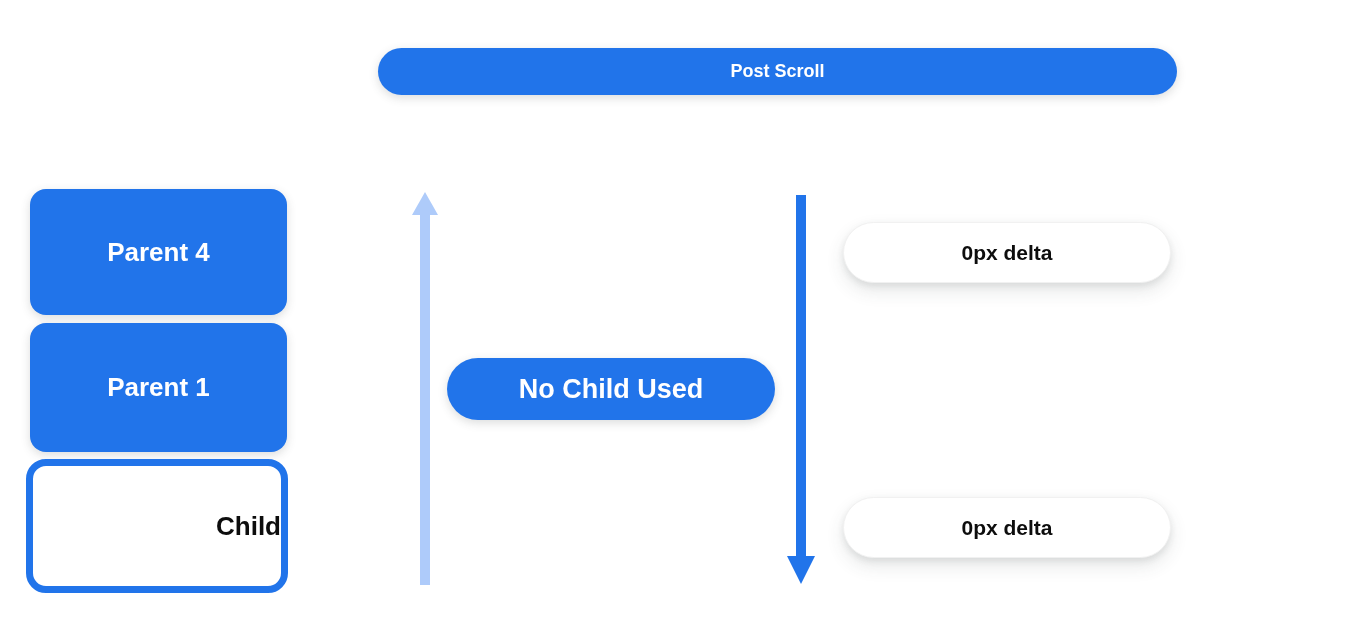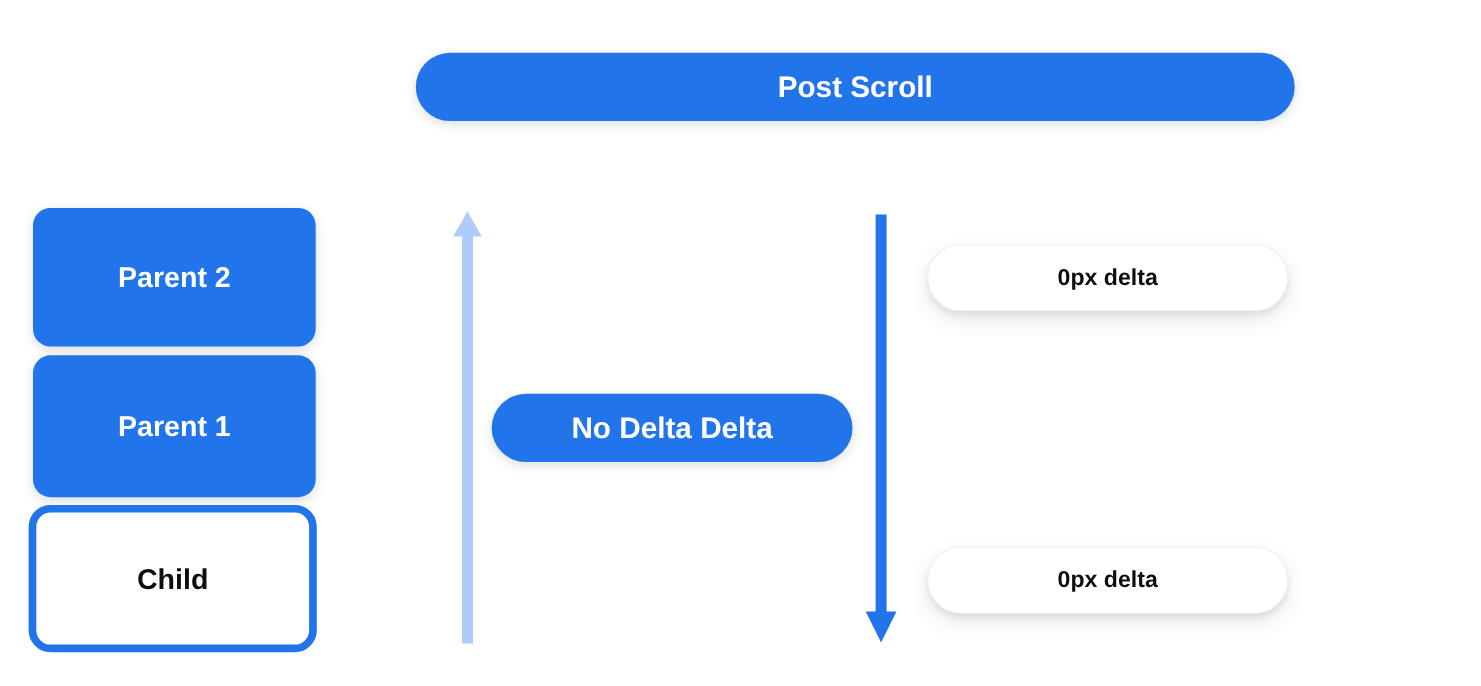--- a/index.html
+++ b/index.html
@@ -22,43 +22,44 @@
     justify-content: center;
     box-sizing: border-box;
   }
   .blue-fill {
     background: #2174ea;
     color: #ffffff;
     font-weight: 700;
   }
   .header-pill {
     left: 378px; top: 48px;
-    width: 799px; height: 62px;
+    width: 799px; height: 47px;
     border-radius: 31px;
-    font-size: 27px;
+    font-size: 18px;
     box-shadow: 0 3px 10px rgba(60,64,67,0.18);
   }
   .parent-box {
     left: 30px;
     width: 257px;
     border-radius: 16px;
     font-size: 26px;
     box-shadow: 0 3px 10px rgba(60,64,67,0.18);
   }
   .parent-2 { top: 189px; height: 126px; }
   .parent-1 { top: 323px; height: 129px; }
   .child-box {
     left: 26px; top: 459px;
     width: 262px; height: 134px;
     background: #ffffff;
     border: 7px solid #2174ea;
     border-radius: 20px;
     color: #0d0d0d;
     font-weight: 600;
     font-size: 26px;
+    justify-content: flex-end;
   }
   .mid-pill {
     left: 447px;
     width: 328px; height: 62px;
     border-radius: 31px;
     font-size: 27px;
     box-shadow: 0 3px 10px rgba(60,64,67,0.18);
   }
   .mid-pill-1 { top: 221px; }
   .mid-pill-2 { top: 358px; }
@@ -106,37 +107,37 @@
 </head>
 <body>
 
 <div class="canvas">
 
   <div class="pill blue-fill header-pill">
     <span>Post Scroll</span>
   </div>
 
   <div class="box blue-fill parent-box parent-2">
-    <span>Parent 2</span>
+    <span>Parent 4</span>
   </div>
 
   <div class="box blue-fill parent-box parent-1">
     <span>Parent 1</span>
   </div>
 
   <div class="box child-box">
     <span>Child</span>
   </div>
 
   <div class="arrow-part up-head"></div>
   <div class="arrow-part up-shaft"></div>
 
 
   <div class="pill blue-fill mid-pill mid-pill-2">
-    <span>No Delta Delta</span>
+    <span>No Child Used</span>
   </div>
 
   <div class="arrow-part down-shaft"></div>
   <div class="arrow-part down-head"></div>
 
   <div class="pill white-pill white-pill-1">
     <span>0px delta</span>
   </div>
 
   <div class="pill white-pill white-pill-2">

